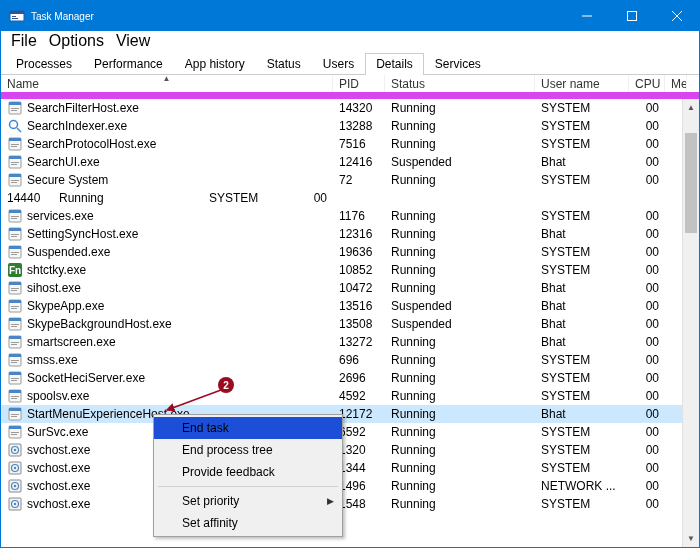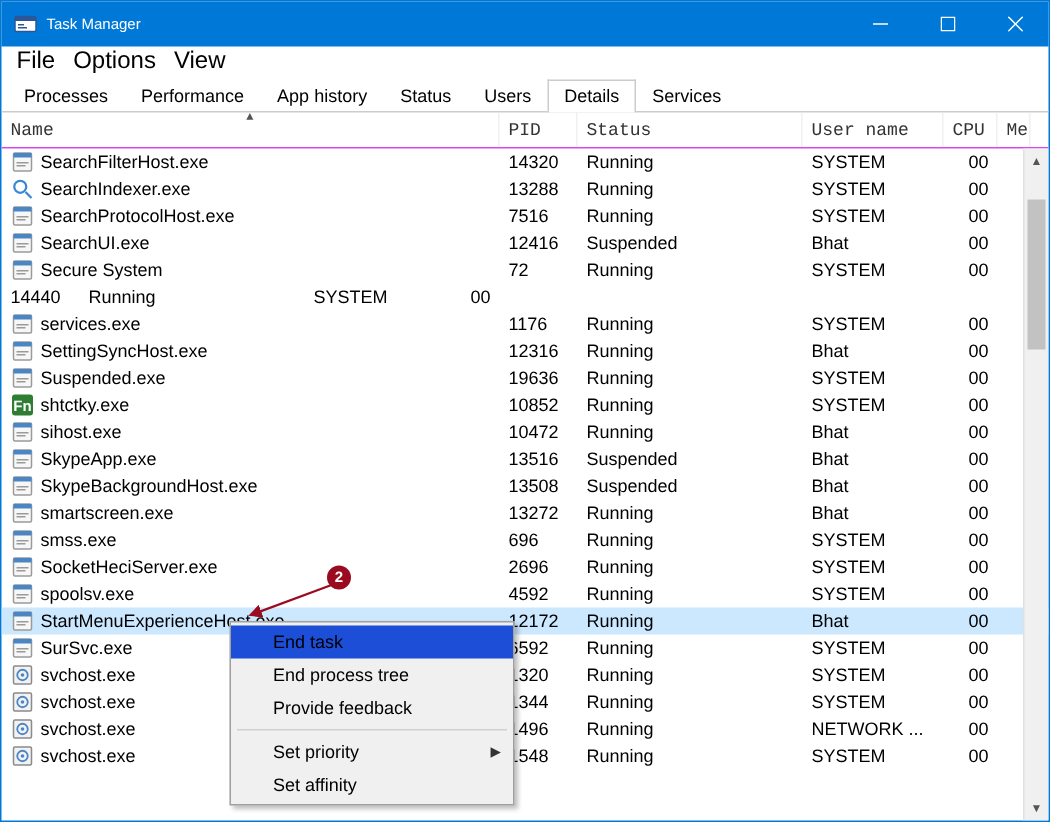--- a/index.html
+++ b/index.html
@@ -15,21 +15,21 @@
   .win-btn svg { width: 10px; height: 10px; stroke: #fff; stroke-width: 1; fill: none; }
   
   .menubar { height: 20px; display: flex; align-items: center; padding: 0 4px; font-size: 16px; }
   .menubar .menu-item { padding: 2px 6px; }
   
   .tabs { display: flex; border-bottom: 1px solid #ccc; padding: 2px 4px 0 4px; font-size: 12px; }
   .tab { padding: 3px 10px 4px; border: 1px solid transparent; border-bottom: none; margin-bottom: -1px; }
   .tab.active { border-color: #ccc; background: #fff; }
   
   .table-wrap { position: relative; flex: 1; overflow: hidden; }
-  .header-row { display: flex; border-bottom: 1px solid #d946ef; font-size: 12px; color: #333; height: 24px; align-items: center; font-family: Liberation Mono, monospace; }
+  .header-row { display: flex; border-bottom: 7px solid #d946ef; font-size: 12px; color: #333; height: 24px; align-items: center; }
   .header-row .col { padding: 0 6px; border-right: 1px solid #f0f0f0; height: 100%; display: flex; align-items: center; position: relative; }
   .sort-caret { position: absolute; left: 50%; top: -1px; transform: translateX(-50%); font-size: 8px; color: #555; }
   .rows { position: relative; }
   .row { display: flex; height: 18px; align-items: center; font-size: 12px; }
   .row.selected { background: #cce8ff; }
   .row .col { padding: 0 6px; white-space: nowrap; overflow: hidden; }
   .col-name  { width: 332px; display: flex; align-items: center; gap: 4px; }
   .col-pid   { width: 52px; text-align: left; }
   .col-status{ width: 150px; text-align: left; }
   .col-user  { width: 94px; text-align: left; }

